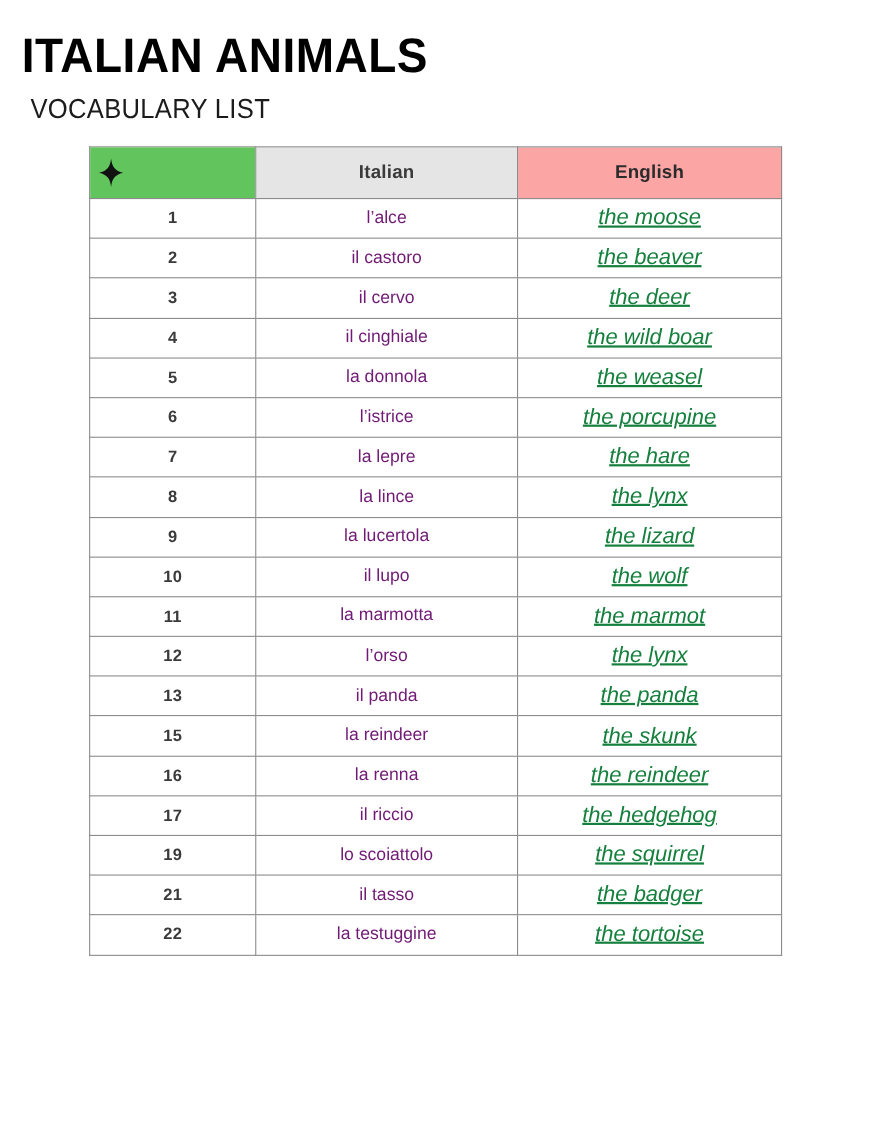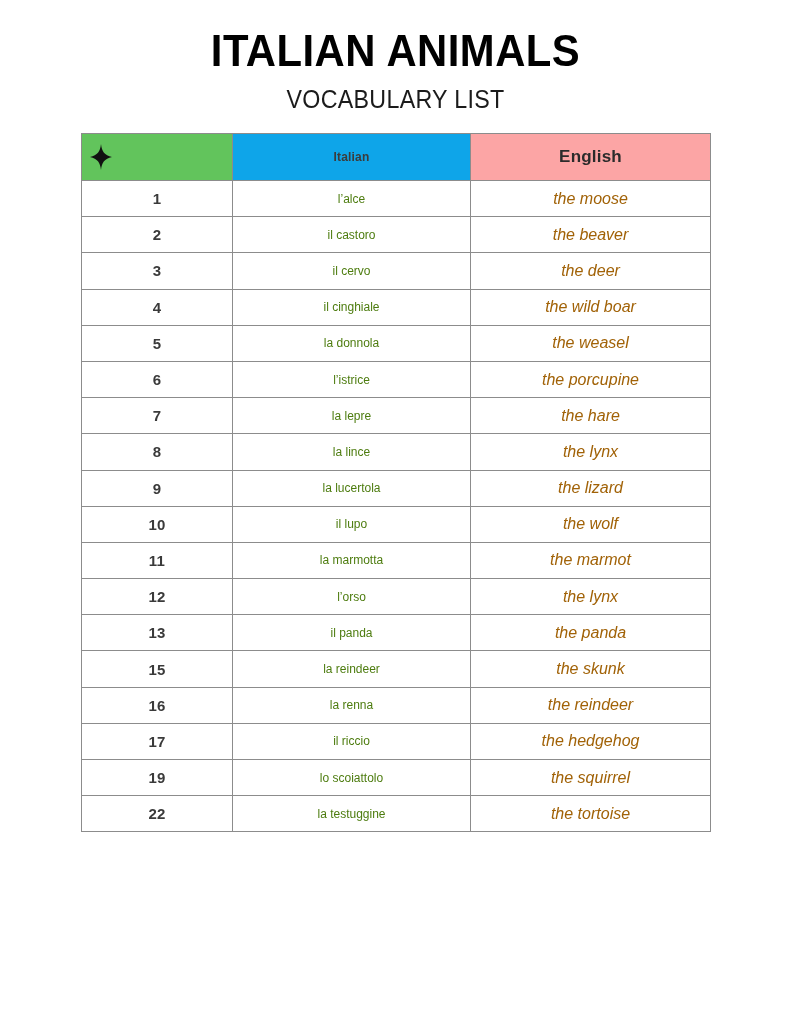--- a/index.html
+++ b/index.html
@@ -19,21 +19,20 @@
     position: relative;
     width: 791px;
     height: 1024px;
     background: #ffffff;
     box-sizing: border-box;
   }
 
   
   .title-block {
     padding-top: 28px;
-    text-align: center;
   }
   .main-title {
     font-family: "Liberation Sans", sans-serif;
     font-size: 44px;
     font-weight: bold;
     letter-spacing: 0.5px;
     color: #000000;
     line-height: 1.05;
     margin: 0;
     transform: scaleX(0.95);
@@ -83,52 +82,53 @@
   .star-icon {
     position: absolute;
     left: 8px;
     top: 50%;
     transform: translateY(-50%);
     width: 22px;
     height: 26px;
     display: block;
   }
   th.head-ita {
-    background: #0ea5e9;
+    background: #e5e5e5;
     color: #3b3b3b;
-    font-size: 12px;
+    font-size: 17px;
     font-weight: bold;
     letter-spacing: 0.2px;
   }
   th.head-eng {
     background: #fca5a5;
     color: #2b2b2b;
     font-size: 17px;
     font-weight: bold;
     letter-spacing: 0.2px;
   }
 
   
   tbody tr { height: 36.2px; }
   td.cell-num {
     color: #3a3a3a;
     font-size: 15px;
     font-weight: bold;
     letter-spacing: 0.2px;
   }
   td.cell-ita {
-    color: #4d7c0f;
-    font-size: 12px;
-    font-weight: normal;
-  }
-  td.cell-eng {
-    color: #a16207;
+    color: #701a75;
     font-size: 16px;
     font-weight: normal;
+  }
+  td.cell-eng {
+    color: #15803d;
+    font-size: 20px;
+    font-weight: normal;
     font-style: italic;
+    text-decoration: underline;
   }
 </style>
 </head>
 <body>
 
 <div class="page">
 
   <div class="title-block">
     <h1 class="main-title">ITALIAN ANIMALS</h1>
     <div class="sub-title">VOCABULARY LIST</div>
@@ -232,20 +232,25 @@
             <td class="cell-num">17</td>
             <td class="cell-ita">il riccio</td>
             <td class="cell-eng">the hedgehog</td>
           </tr>
           <tr>
             <td class="cell-num">19</td>
             <td class="cell-ita">lo scoiattolo</td>
             <td class="cell-eng">the squirrel</td>
           </tr>
           <tr>
+            <td class="cell-num">21</td>
+            <td class="cell-ita">il tasso</td>
+            <td class="cell-eng">the badger</td>
+          </tr>
+          <tr>
             <td class="cell-num">22</td>
             <td class="cell-ita">la testuggine</td>
             <td class="cell-eng">the tortoise</td>
           </tr>
         </tbody>
     </table>
   </div>
 
 </div>
 

